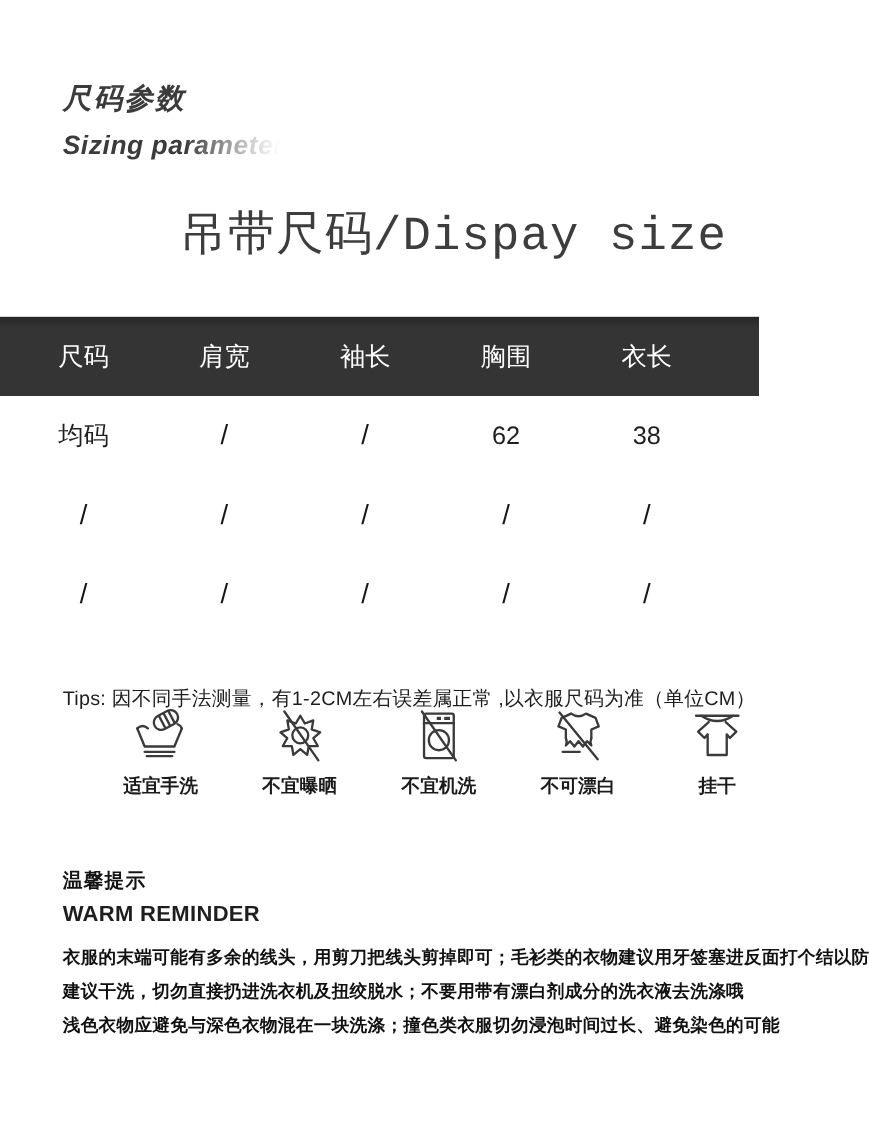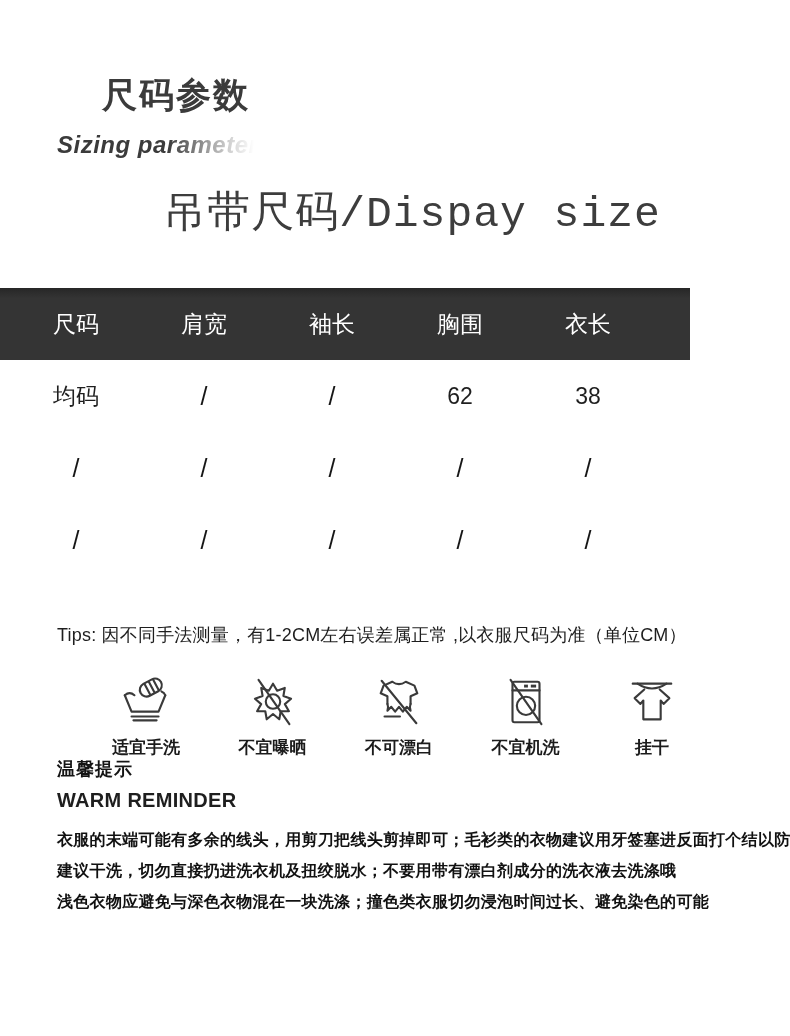--- a/index.html
+++ b/index.html
@@ -10,25 +10,25 @@
     position: relative;
     width: 790px;
     height: 1036px;
     background: #ffffff;
     overflow: hidden;
   }
 
   
   .logo { position: absolute; left: 57px; top: 72px; }
   .logo-cn {
-    font-size: 35px;
-    font-weight: bold;
+    font-size: 26px;
+    font-weight: bold;
+    font-style: italic;
     color: #3b3b3b;
     letter-spacing: 2px;
-    margin-left: 45px;
   }
   .logo-en {
     font-size: 24px;
     font-weight: bold;
     font-style: italic;
     color: #3b3b3b;
     letter-spacing: 0.5px;
     margin-top: 12px;
     -webkit-mask-image: linear-gradient(90deg, #000 55%, rgba(0,0,0,0.25) 85%, transparent 98%);
     mask-image: linear-gradient(90deg, #000 55%, rgba(0,0,0,0.25) 85%, transparent 98%);
@@ -76,38 +76,38 @@
     left: 57px;
     font-size: 18px;
     color: #1e1e1e;
     letter-spacing: 0.2px;
     margin-top: 28px;
   }
 
   
   .care-row {
     position: absolute;
-    top: 675px;
+    top: 642px;
     left: 0;
     width: 790px;
     display: flex;
     justify-content: space-between;
     padding: 0 80px 0 88px;
   }
   .care-item { display: flex; flex-direction: column; align-items: center; width: 116px; }
   .care-item svg { display: block; }
   .care-label {
     margin-top: 7px;
     font-size: 17px;
     font-weight: bold;
     color: #1b1b1b;
   }
 
   
-  .reminder { position: absolute; left: 57px; top: 757px; width: 700px; }
+  .reminder { position: absolute; left: 57px; top: 788px; width: 700px; }
   .reminder-cn { font-size: 18px; font-weight: bold; color: #141414; letter-spacing: 1px; }
   .reminder-en { font-size: 20px; font-weight: bold; color: #1e1e1e; margin-top: 8px; letter-spacing: 0.3px; }
   .reminder-body { margin-top: 12px; }
   .reminder-line {
     font-size: 16px;
     font-weight: bold;
     color: #111111;
     line-height: 31px;
     letter-spacing: 0.3px;
     white-space: nowrap;
@@ -186,42 +186,42 @@
           <circle cx="28" cy="27.5" r="7.5"></circle>
           <path d="M13 5 L45 51"></path>
         </svg>
       </span>
       <span class="care-label">不宜曝晒</span>
     </div>
 
     <div class="care-item">
       <span>
         <svg width="54" height="54" viewBox="0 0 56 56" fill="none" stroke="#3a3a3a" stroke-width="2.2" stroke-linecap="round" stroke-linejoin="round">
-          <path d="M21 7 Q28 12 35 7 L44 11 L47 19 L40 22 L40 30"></path>
-          <path d="M21 7 L12 11 L9 19 L16 22 L16 30"></path>
-          <path d="M16 30 Q17.5 34 16 37 L20 33 L24 38 L28 33 L32 38 L36 33 L40 37 Q38.5 33.5 40 30"></path>
-          <path d="M13 43 H29"></path>
-          <path d="M10 6 L46 50"></path>
-        </svg>
-      </span>
-      <span class="care-label">不可漂白</span>
-    </div>
-
-    <div class="care-item">
-      <span>
-        <svg width="54" height="54" viewBox="0 0 56 56" fill="none" stroke="#3a3a3a" stroke-width="2.2" stroke-linecap="round" stroke-linejoin="round">
           <rect x="14" y="7" width="28" height="42" rx="2"></rect>
           <path d="M14 16 H42"></path>
           <rect x="33" y="10" width="5.5" height="3" fill="#3a3a3a" stroke="none"></rect>
           <rect x="26" y="10" width="4" height="3" fill="#3a3a3a" stroke="none"></rect>
           <circle cx="28" cy="32" r="9.5"></circle>
           <path d="M12 5 L44 51"></path>
         </svg>
       </span>
       <span class="care-label">不宜机洗</span>
+    </div>
+
+    <div class="care-item">
+      <span>
+        <svg width="54" height="54" viewBox="0 0 56 56" fill="none" stroke="#3a3a3a" stroke-width="2.2" stroke-linecap="round" stroke-linejoin="round">
+          <path d="M21 7 Q28 12 35 7 L44 11 L47 19 L40 22 L40 30"></path>
+          <path d="M21 7 L12 11 L9 19 L16 22 L16 30"></path>
+          <path d="M16 30 Q17.5 34 16 37 L20 33 L24 38 L28 33 L32 38 L36 33 L40 37 Q38.5 33.5 40 30"></path>
+          <path d="M13 43 H29"></path>
+          <path d="M10 6 L46 50"></path>
+        </svg>
+      </span>
+      <span class="care-label">不可漂白</span>
     </div>
 
     <div class="care-item">
       <span>
         <svg width="54" height="54" viewBox="0 0 56 56" fill="none" stroke="#3a3a3a" stroke-width="2.2" stroke-linecap="round" stroke-linejoin="round">
           <path d="M8 9 H48"></path>
           <path d="M13 9 Q28 19 43 9"></path>
           <path d="M20 15 L10 24 L16 30 L19 26.5 L19 46 L37 46 L37 26.5 L40 30 L46 24 L36 15"></path>
         </svg>
       </span>

